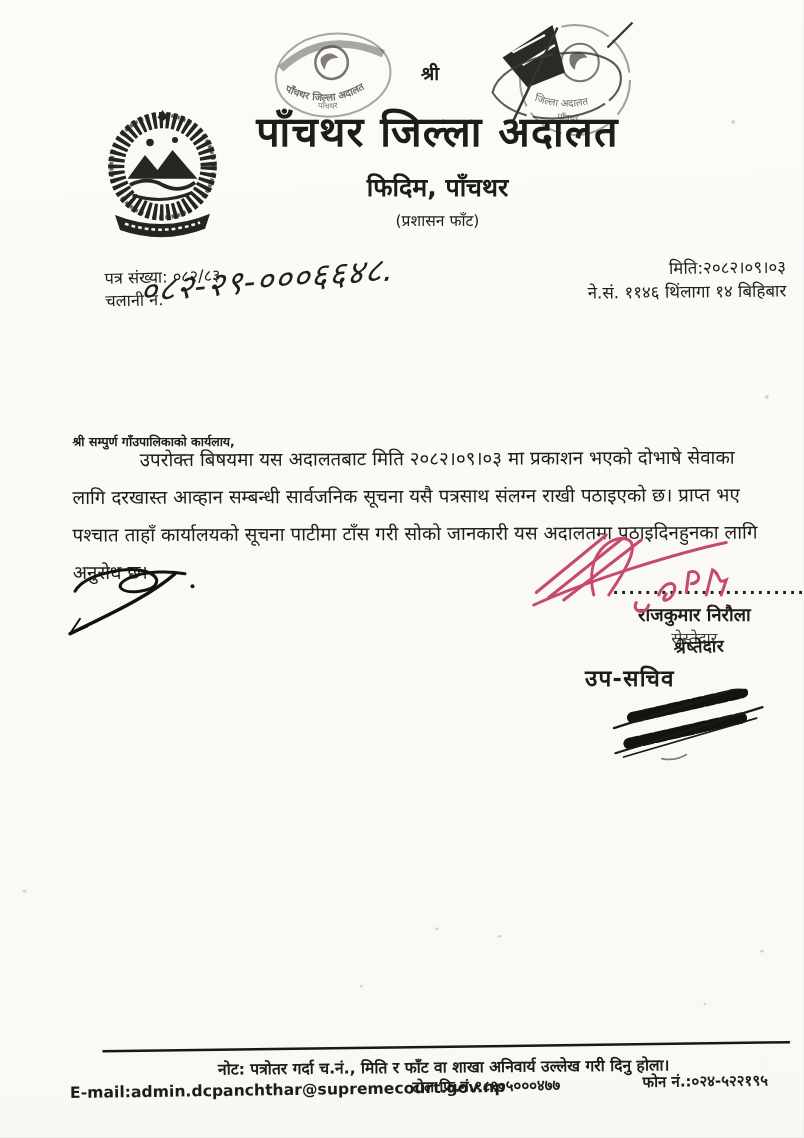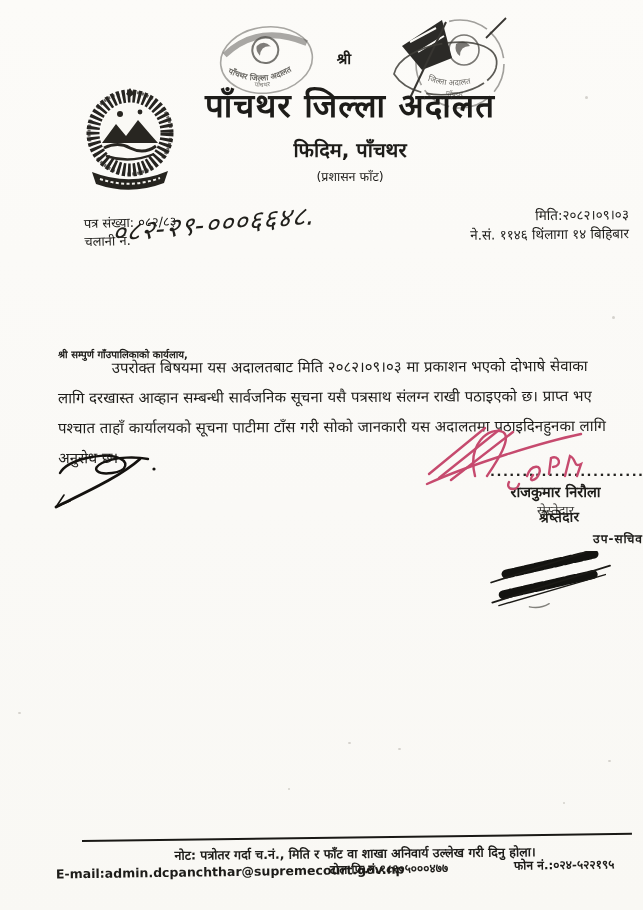--- a/index.html
+++ b/index.html
@@ -27,21 +27,21 @@
   .body-text{left:58px;top:352px;width:568px;font-size:15px;line-height:30px;transform:rotate(-0.25deg);}
   .body-text .l1{padding-left:54px;}
   
   .sig-black{left:50px;top:443px;z-index:2;}
   .sig-red{left:423px;top:420px;z-index:2;}
   .dotted{left:490px;top:464px;font-size:13px;font-weight:bold;letter-spacing:1.5px;color:#23221f;}
   .sig-name{left:453px;top:481px;width:205px;text-align:center;font-size:14.5px;font-weight:bold;}
   .desig{left:468px;top:501px;width:175px;text-align:center;font-size:13px;}
   .desig .over{position:relative;opacity:.85;}
   .desig .stamped{position:absolute;left:50%;top:7px;transform:translateX(-42%) rotate(-2deg);font-weight:bold;font-size:13.5px;letter-spacing:.5px;white-space:nowrap;}
-  .desig2{left:468px;top:530px;width:175px;text-align:right;font-size:12px;font-weight:bold;letter-spacing:1px;}
+  .desig2{left:468px;top:530px;width:175px;text-align:left;font-size:18px;font-weight:bold;letter-spacing:1px;}
   .struck{left:486px;top:551px;z-index:2;}
   
   .rule{left:82px;top:840px;width:550px;height:2.4px;background:#191815;transform:rotate(-0.75deg);transform-origin:left center;}
   .note{left:80px;top:845px;width:550px;text-align:center;font-size:12.5px;font-weight:bold;transform:rotate(-0.55deg);}
   .email{left:56px;top:864px;font-size:12.5px;font-weight:bold;transform:rotate(-0.8deg);}
   .toll{left:330px;top:860px;font-size:12px;font-weight:bold;transform:rotate(-0.8deg);}
   .phone{left:514px;top:856px;font-size:12px;font-weight:bold;transform:rotate(-0.8deg);}
   
   .speck{position:absolute;background:#9a968e;border-radius:50%;opacity:.4;}
 </style>

